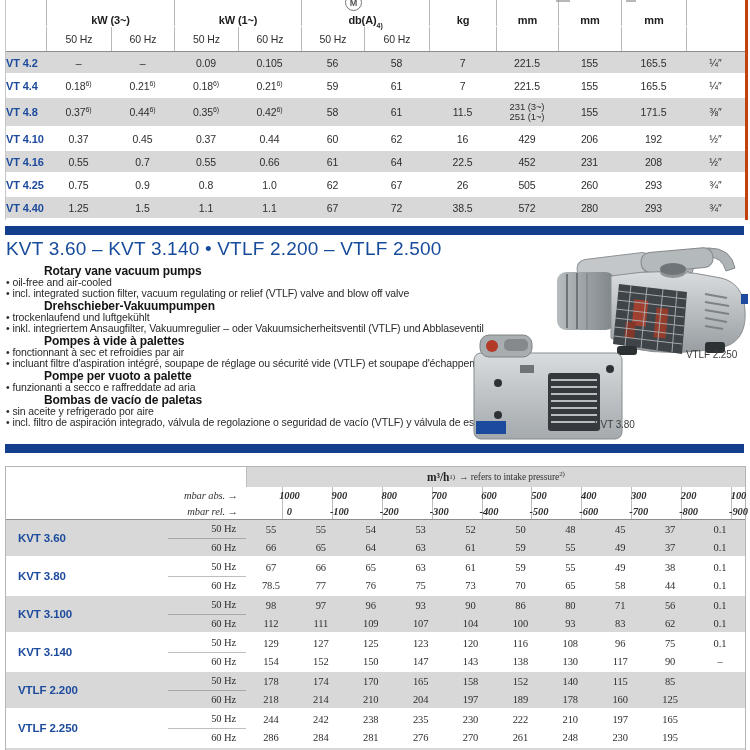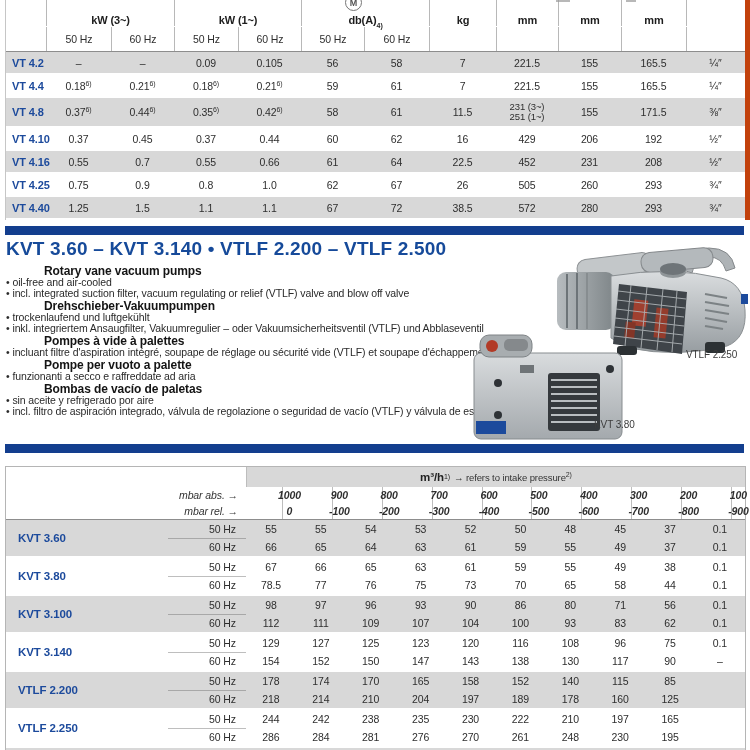--- a/index.html
+++ b/index.html
@@ -2,55 +2,55 @@
 <html><head>
 <meta charset="utf-8">
 <style>
   html,body{margin:0;padding:0;}
   body{
     width:750px;height:750px;overflow:hidden;position:relative;background:#fff;
     font-family:"Liberation Sans","DejaVu Sans",sans-serif;color:#333;
     letter-spacing:-0.1px;
   }
   
-  #vt-table{position:absolute;left:5px;top:0;width:739px;border-left:1px solid #c6c6c6;border-right:5px solid #c2410c;}
+  #vt-table{position:absolute;left:5px;top:0;width:739px;border-left:1px solid #c6c6c6;border-right:3px solid #c2410c;}
   .vt-grid{display:grid;grid-template-columns:40px 65px 63px 64px 63px 63px 65px 67px 62px 63px 65px 59px;}
   .vt-ghead{height:26px;align-items:end;padding-bottom:1px;}
   .vt-ghead .gcell{display:flex;justify-content:center;align-items:flex-end;font-weight:bold;font-size:11px;color:#1d1d1d;height:100%;}
   .vt-ghead .gcell.bl, .vt-hzrow .hcell.bl{border-left:1px solid #b8b8b8;}
   .sp2{grid-column:span 2;}
   .vt-hzrow{height:24px;border-bottom:1px solid #8d8d8d;}
   .vt-hzrow .hcell{display:flex;justify-content:center;align-items:center;font-size:10.5px;color:#2e2e2e;}
   sup{font-size:7px;vertical-align:super;line-height:0;}
   .vt-row{height:21px;margin-bottom:2px;align-items:center;}
   .vt-row.tall{height:28px;}
   .vt-row:nth-child(odd){background:#d8d8d8;}
   .vt-row:nth-child(even){background:#ffffff;}
-  .vt-model{font-weight:bold;color:#1c4a9c;font-size:11px;padding-left:6px;white-space:nowrap;}
+  .vt-model{font-weight:bold;color:#1c4a9c;font-size:11px;padding-left:0;white-space:nowrap;}
   .vt-cell{text-align:center;font-size:10.5px;color:#2e2e2e;}
   .vt-cell .two-line{font-size:9.5px;line-height:10px;}
   #motor-badge{position:absolute;left:345px;top:-6px;width:15px;height:15px;border:1px solid #777;
     border-radius:50%;background:#fff;font-size:9px;font-weight:bold;color:#555;
     display:flex;align-items:center;justify-content:center;}
   .remnant{position:absolute;top:0;height:2px;background:#9a9a9a;opacity:.7;}
   
   .navy-bar{position:absolute;left:5px;width:739px;height:9px;background:#133e8e;}
-  #section-title{position:absolute;left:6px;top:238px;font-size:19px;font-weight:bold;color:#164a9a;letter-spacing:.2px;white-space:nowrap;}
+  #section-title{position:absolute;left:6px;top:238px;font-size:19px;font-weight:normal;color:#164a9a;letter-spacing:.2px;white-space:nowrap;}
   #lang-blocks{position:absolute;left:6px;top:264px;width:560px;}
   .lhead{font-size:12px;font-weight:bold;color:#141414;line-height:12px;margin-top:1px;margin-left:38px;}
   .lbullet{font-size:10.5px;color:#2a2a2a;line-height:11px;white-space:nowrap;}
   
   #pump-large{position:absolute;left:555px;top:242px;}
   #pump-small{position:absolute;left:470px;top:325px;}
   .img-label{position:absolute;font-size:10px;color:#3c3c3c;white-space:nowrap;}
   #label-large{left:686px;top:349px;}
   #label-small{left:594px;top:419px;}
   
   #flow-table{position:absolute;left:5px;top:466px;width:739px;border:1px solid #b5b5b5;border-bottom:none;}
-  .f-grid{display:grid;grid-template-columns:162px 78px repeat(10, 49.9px);}
+  .f-grid{display:grid;grid-template-columns:162px 78px repeat(10, 49.9px);font-family:Liberation Serif, serif;}
   .fh-row1{height:20px;}
   .fh-blank{grid-column:1/3;}
   .fh-unit{grid-column:3/13;background:#d8d8d8;border-left:1px solid #bdbdbd;
     display:flex;align-items:center;justify-content:center;font-size:10.5px;color:#222;}
   .fh-unit b{font-size:11.5px;}
   .fh-unit .note{font-size:9.5px;margin-left:4px;color:#333;}
   .fh-mbar{height:16px;}
   .mbar-label{grid-column:1/3;display:flex;align-items:center;justify-content:flex-end;
     padding-right:8px;font-style:italic;font-size:10.5px;color:#333;}
   .fh-cell{border-left:1px solid #bdbdbd;display:flex;align-items:center;justify-content:center;
@@ -228,20 +228,21 @@
       <div class="lbullet">• oil-free and air-cooled</div>
       <div class="lbullet">• incl. integrated suction filter, vacuum regulating or relief (VTLF) valve and blow off valve</div>
     </div>
     <div class="lblock">
       <div class="lhead">Drehschieber-Vakuumpumpen</div>
       <div class="lbullet">• trockenlaufend und luftgekühlt</div>
       <div class="lbullet">• inkl. integriertem Ansaugfilter, Vakuumregulier – oder Vakuumsicherheitsventil (VTLF) und Abblaseventil</div>
     </div>
     <div class="lblock">
       <div class="lhead">Pompes à vide à palettes</div>
+      <div class="lbullet">• fonctionnant à sec et refroidies par air</div>
       <div class="lbullet">• incluant filtre d'aspiration intégré, soupape de réglage ou sécurité vide (VTLF) et soupape d'échappement</div>
     </div>
     <div class="lblock">
       <div class="lhead">Pompe per vuoto a palette</div>
       <div class="lbullet">• funzionanti a secco e raffreddate ad aria</div>
     </div>
     <div class="lblock">
       <div class="lhead">Bombas de vacío de paletas</div>
       <div class="lbullet">• sin aceite y refrigerado por aire</div>
       <div class="lbullet">• incl. filtro de aspiración integrado, válvula de regolazione o seguridad de vacío (VTLF) y válvula de escape</div>

